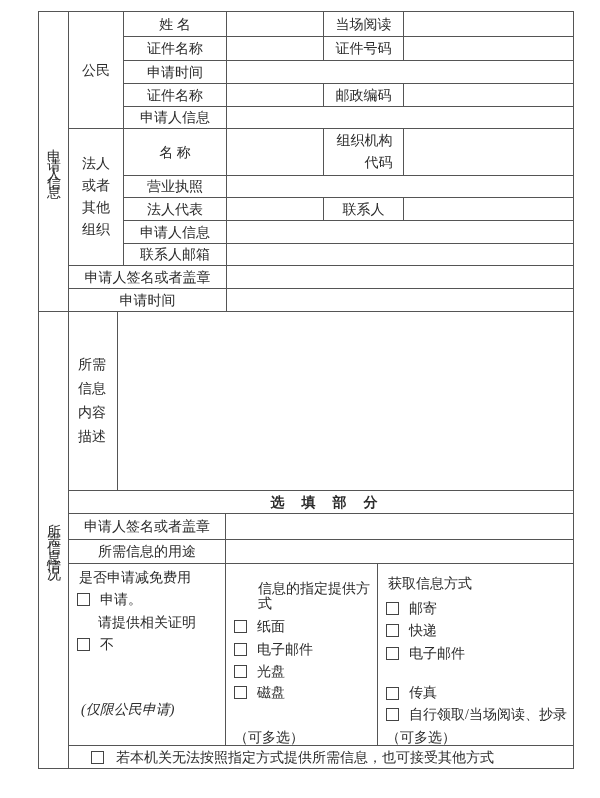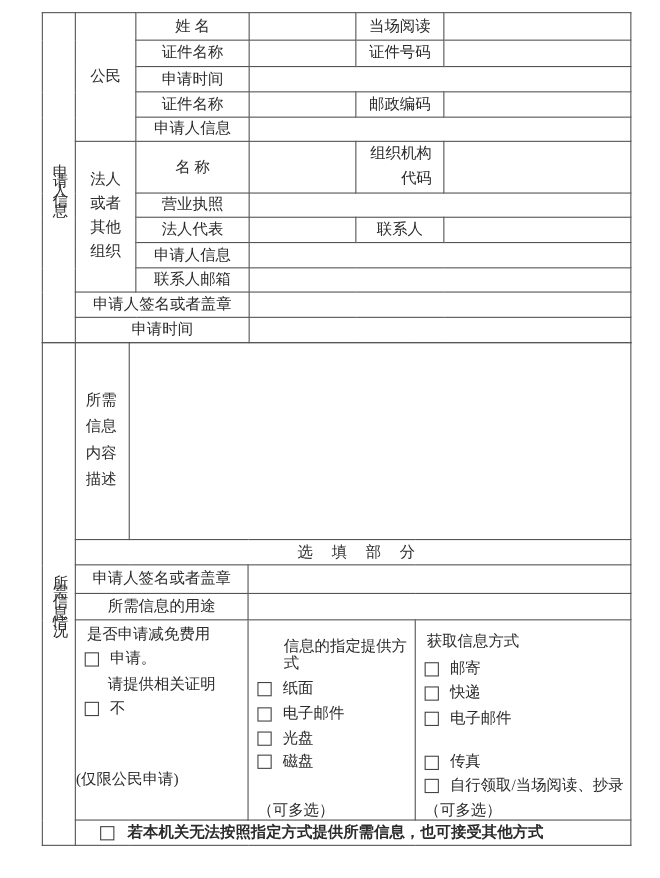--- a/index.html
+++ b/index.html
@@ -11,45 +11,45 @@
   .tables { position:absolute; left:38px; top:11px; width:535px; }
   table { border-collapse:collapse; table-layout:fixed; width:535px; }
   table.s2 { margin-top:-1px; }
   td { border:1px solid #555; padding:0; overflow:hidden; text-align:center; vertical-align:middle; line-height:15px; }
   td.side { }
   .vtext { writing-mode:vertical-lr; text-orientation:upright; letter-spacing:9px; display:inline-block; line-height:14px; }
   td.lbl { padding:0 2px; }
   .wrap2   { width:32px; margin:0 auto; word-break:break-all; line-height:22px; text-align:center; }
   .wrapcode{ width:58px; margin:0 auto; word-break:break-all; line-height:22px; text-align:right; }
   .wrapdesc{ width:30px; margin:15px auto; word-break:break-all; line-height:24px; text-align:left; }
-  td.optional-hdr { font-weight:normal; letter-spacing:17px; padding-left:23px; }
+  td.optional-hdr { font-weight:bold; letter-spacing:17px; padding-left:23px; }
   td.opt { vertical-align:top; text-align:left; }
   .hdr { margin-left:10px; }
   .fee .hdr     { margin-top:6px;font-family:Liberation Serif, serif; }
   .provide .hdr { margin-top:17px;margin-left:32px; }
   .obtain .hdr  { margin-top:12px; }
   .optrow { display:flex; align-items:center; margin-left:8px; }
   .optrow .cb { margin-right:10px; }
   .cb { width:11px; height:11px; border:1px solid #444; display:inline-block; flex:none; background:#fff; }
   .fee .optrow.m1 { margin-top:7px; }
   .fee .note      { margin-top:8px; margin-left:29px; }
   .fee .optrow.m2 { margin-top:7px; }
-  .fee .foot      { margin-top:50px; margin-left:0; }
+  .fee .foot      { margin-top:50px; margin-left:12px;font-style:italic; }
   .provide .optrow.m1 { margin-top:8px; }
   .provide .optrow.m2 { margin-top:8px; }
   .provide .optrow.m3 { margin-top:7px; }
   .provide .optrow.m4 { margin-top:6px; }
   .provide .foot      { margin-top:30px; margin-left:8px; }
   .obtain .optrow.m1 { margin-top:10px; }
   .obtain .optrow.m2 { margin-top:7px; }
   .obtain .optrow.m3 { margin-top:8px; }
   .obtain .optrow.m4 { margin-top:24px;align-items:flex-end; }
   .obtain .optrow.m5 { margin-top:7px; }
   .obtain .foot      { margin-top:8px; margin-left:8px; }
-  td.fallback { text-align:left;font-weight:bold; }
+  td.fallback { text-align:left; }
   .fallbackrow { display:flex; align-items:center; margin-left:22px; }
   .fallbackrow .cb { margin-right:12px; }
 </style>
 </head>
 <body>
 
 <div class="page">
   <div class="tables">
 
     <table class="s1">

